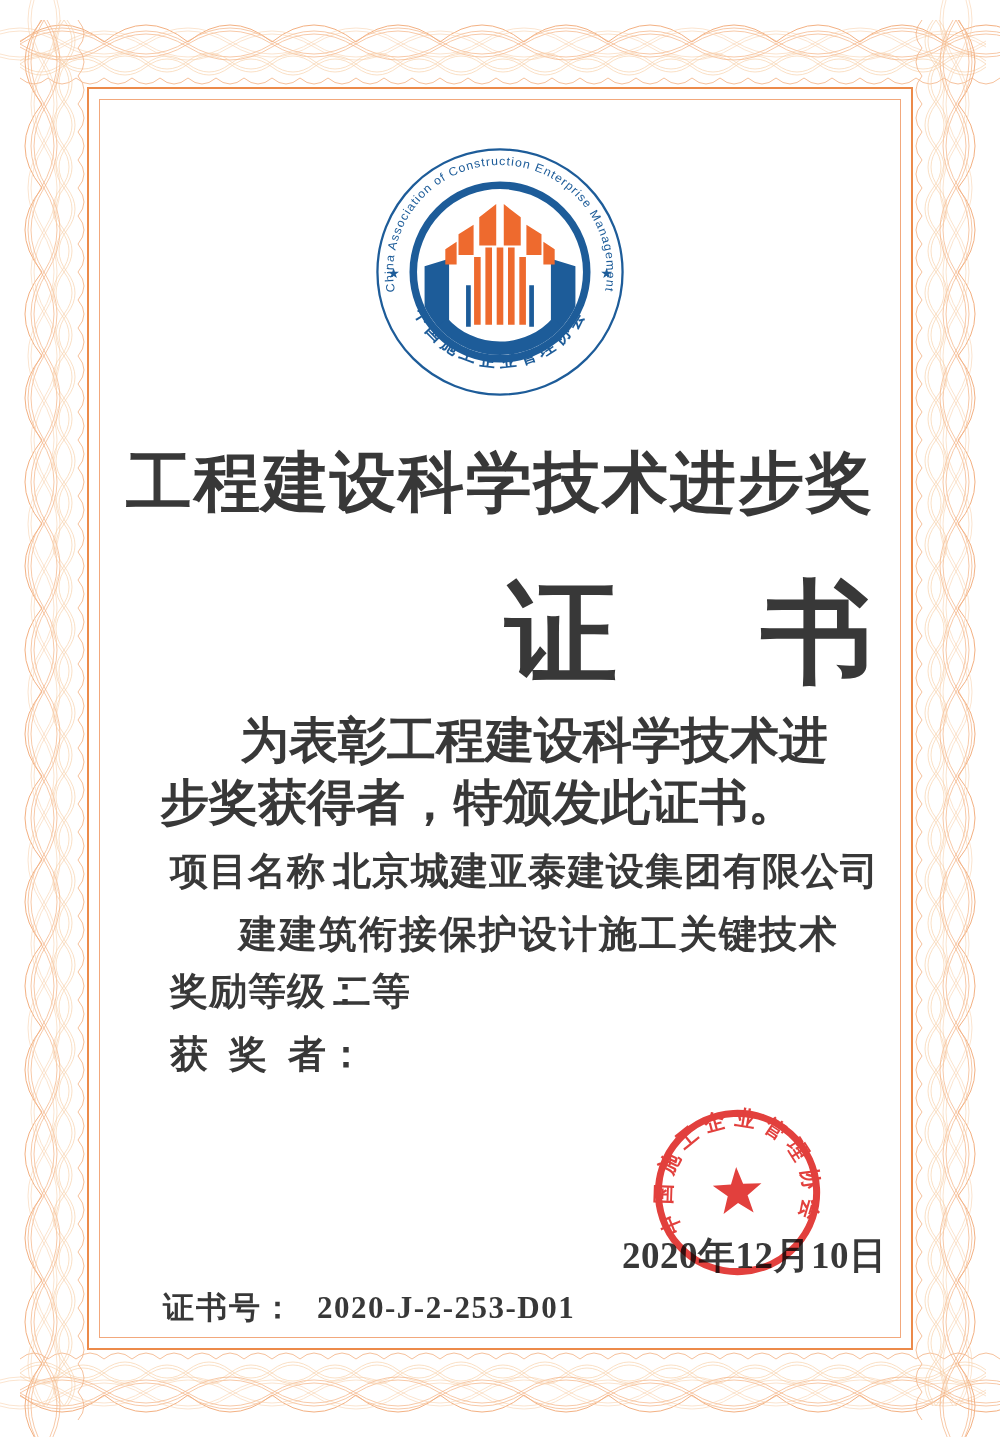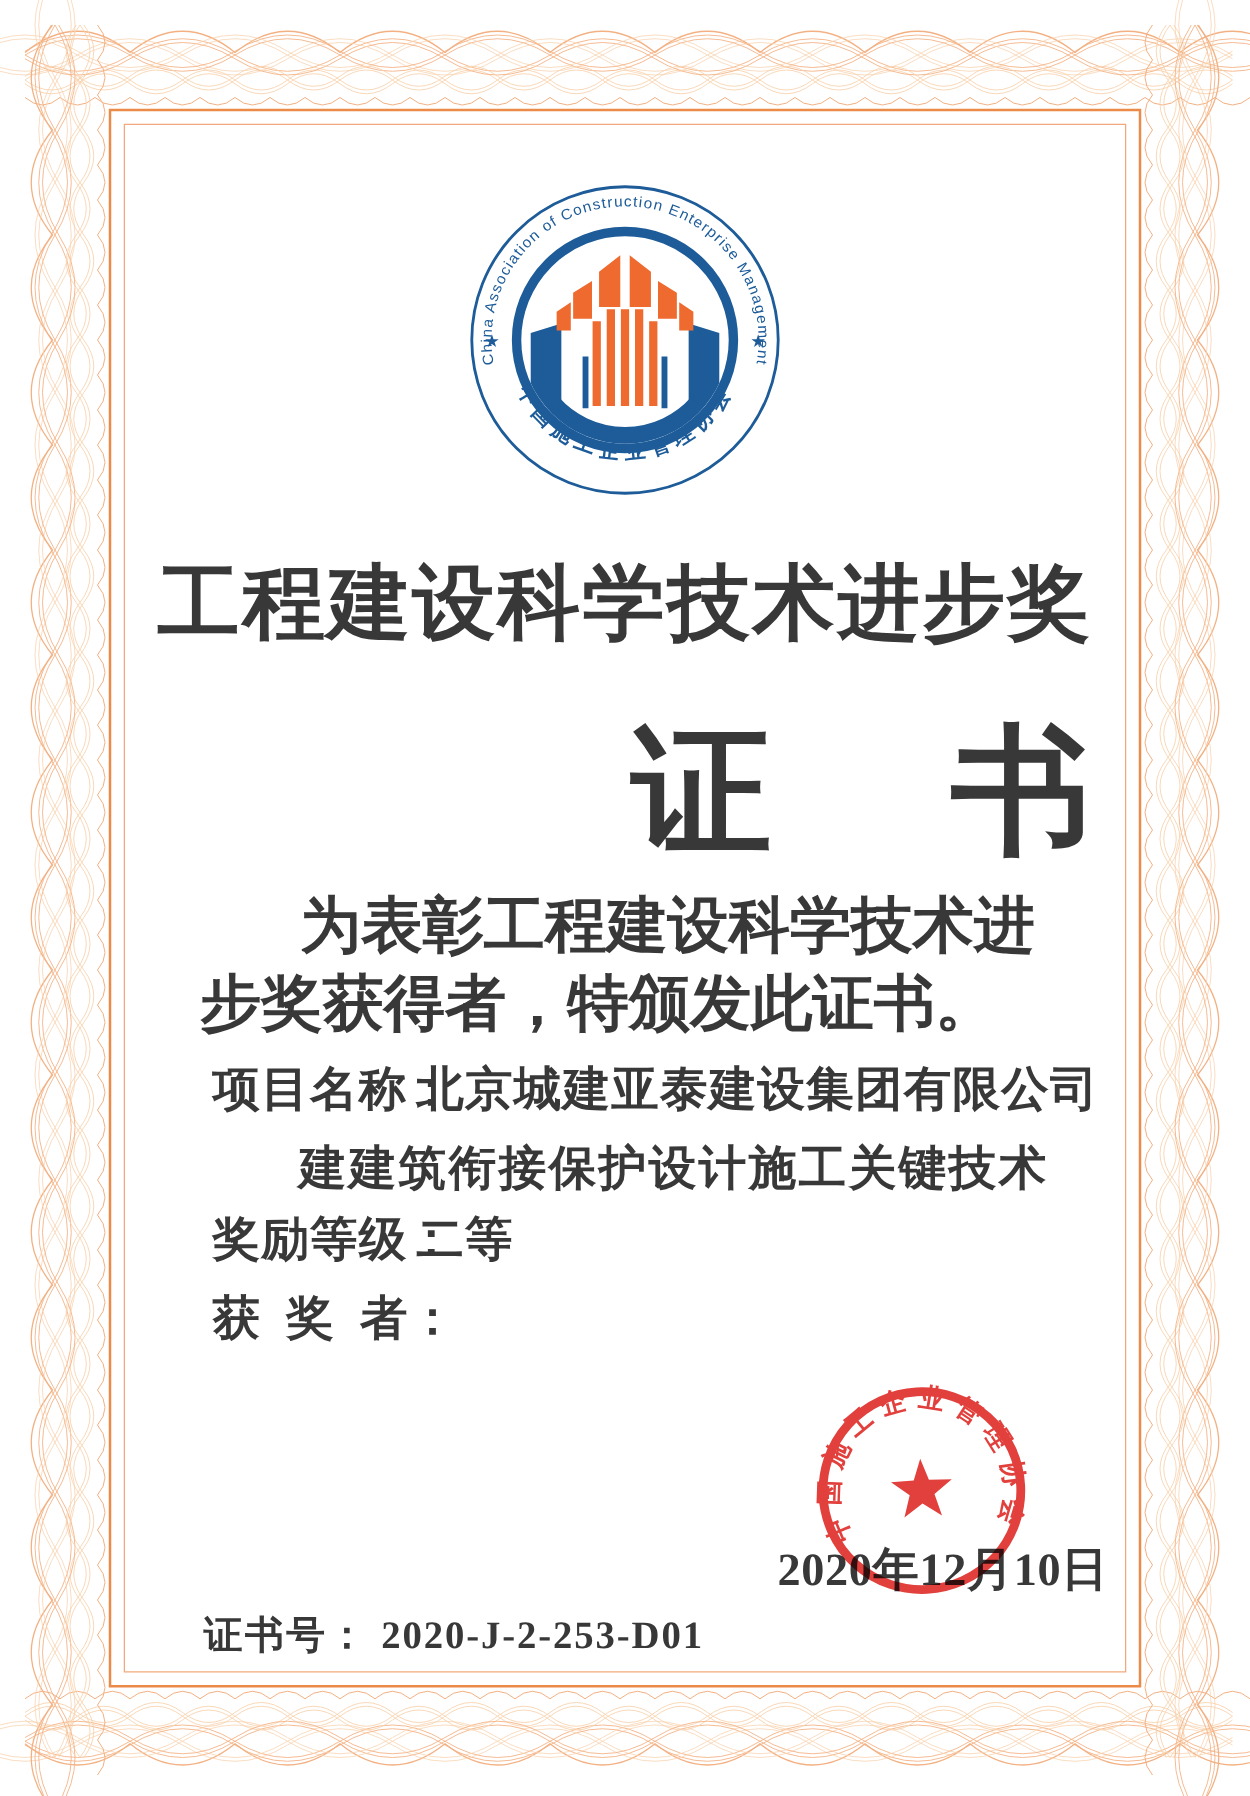--- a/index.html
+++ b/index.html
@@ -35,21 +35,21 @@
   .field-value{letter-spacing:1px;white-space:nowrap;}
   .field-value-cont{margin-left:69px;letter-spacing:2px;white-space:nowrap;}
   
   .seal{position:absolute;left:648px;top:1103px;width:179px;height:179px;z-index:3;
     mix-blend-mode:multiply;opacity:.9;transform:rotate(-3deg);}
   .seal-ring{fill:none;stroke-width:7.5;}
   .seal-text{font-size:23px;font-weight:700;letter-spacing:9px;}
   .date{position:absolute;left:622px;top:1231px;font-size:37px;font-weight:700;
     letter-spacing:.5px;z-index:2;}
   .cert-no{position:absolute;left:163px;top:1287px;display:flex;align-items:baseline;
-    gap:10px;z-index:1;}
+    gap:22px;z-index:1;}
   .cert-no-label{font-size:31px;font-weight:700;letter-spacing:2px;}
   .cert-no-value{font-size:31px;font-weight:700;letter-spacing:1.5px;}
 </style>
 </head>
 <body>
 
 <div class="page">
 
   <svg id="border-svg" viewBox="0 0 1000 1437" xmlns="http://www.w3.org/2000/svg">
       <path d="M20 42 q42 -34 84 0 q42 -34 84 0 q42 -34 84 0 q42 -34 84 0 q42 -34 84 0 q42 -34 84 0 q42 -34 84 0 q42 -34 84 0 q42 -34 84 0 q42 -34 84 0 q42 -34 84 0 q42 -34 84 0" fill="none" stroke="#f3b183" stroke-width="1"></path>

